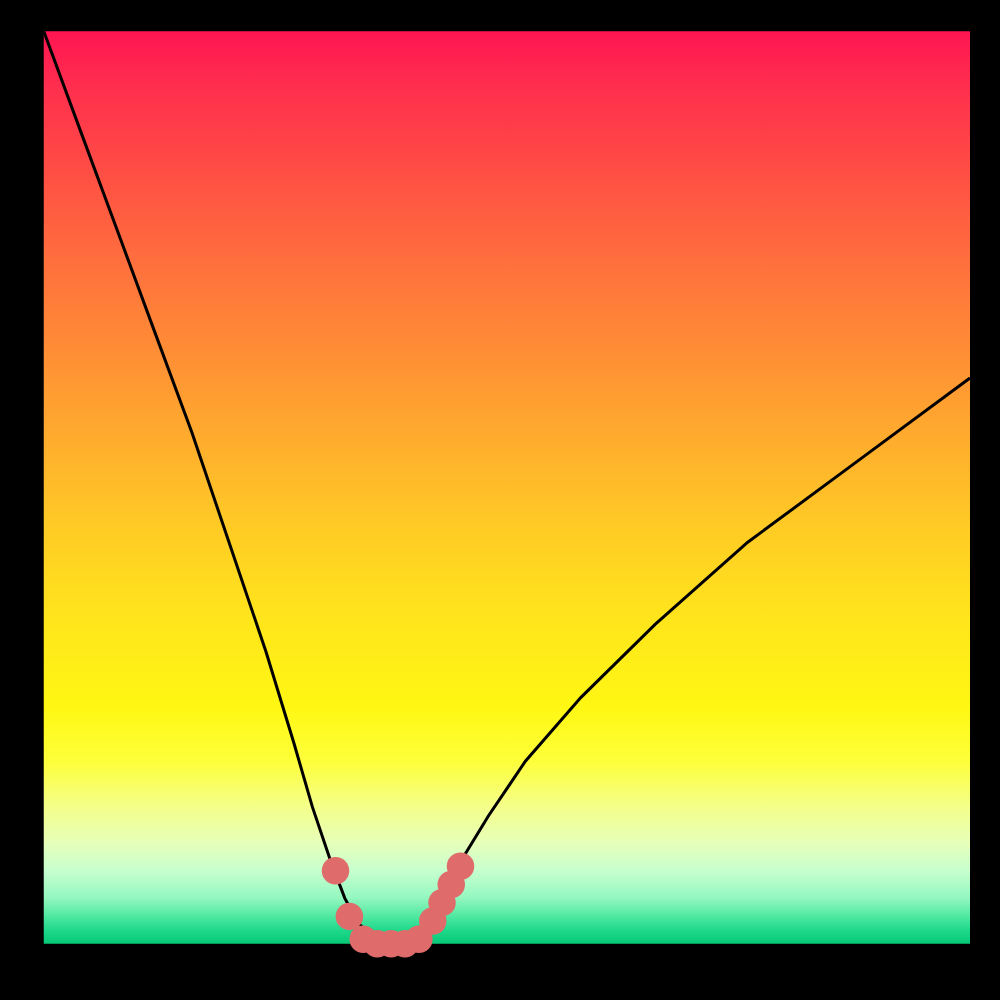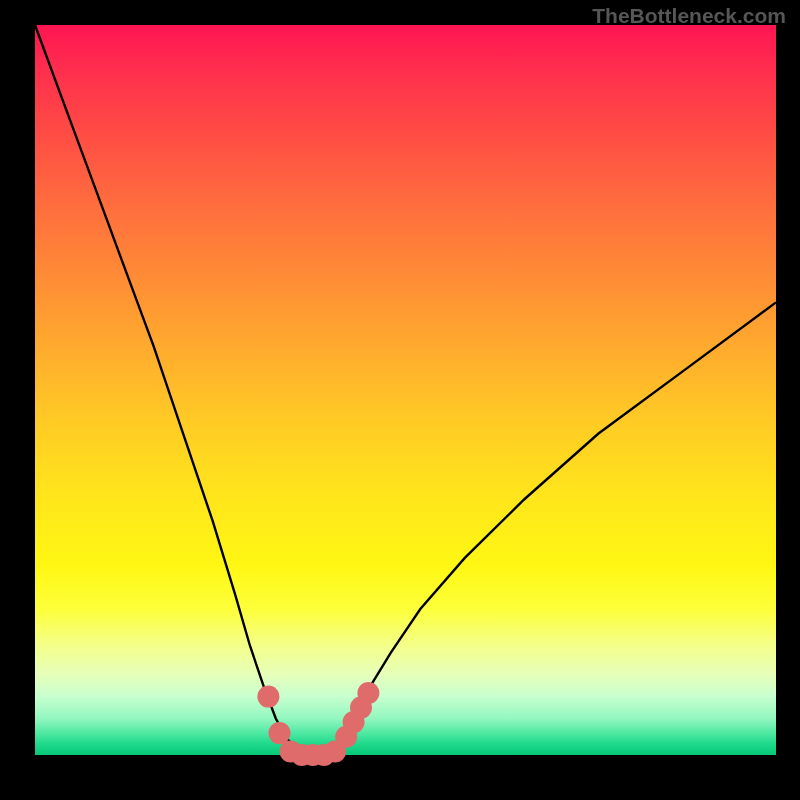--- a/index.html
+++ b/index.html
@@ -40,14 +40,13 @@
         <circle cx="301.8" cy="755.0" r="11" fill="#df6b6b"></circle>
         <circle cx="312.9" cy="755.0" r="11" fill="#df6b6b"></circle>
         <circle cx="324.0" cy="755.0" r="11" fill="#df6b6b"></circle>
         <circle cx="335.1" cy="751.4" r="11" fill="#df6b6b"></circle>
         <circle cx="346.2" cy="736.8" r="11" fill="#df6b6b"></circle>
         <circle cx="353.6" cy="722.1" r="11" fill="#df6b6b"></circle>
         <circle cx="361.0" cy="707.6" r="11" fill="#df6b6b"></circle>
         <circle cx="368.4" cy="693.0" r="11" fill="#df6b6b"></circle>
       </g>
   </svg>
-  <div id="attr">TheBottleneck.com</div>
 </div>
 
 </body></html>

